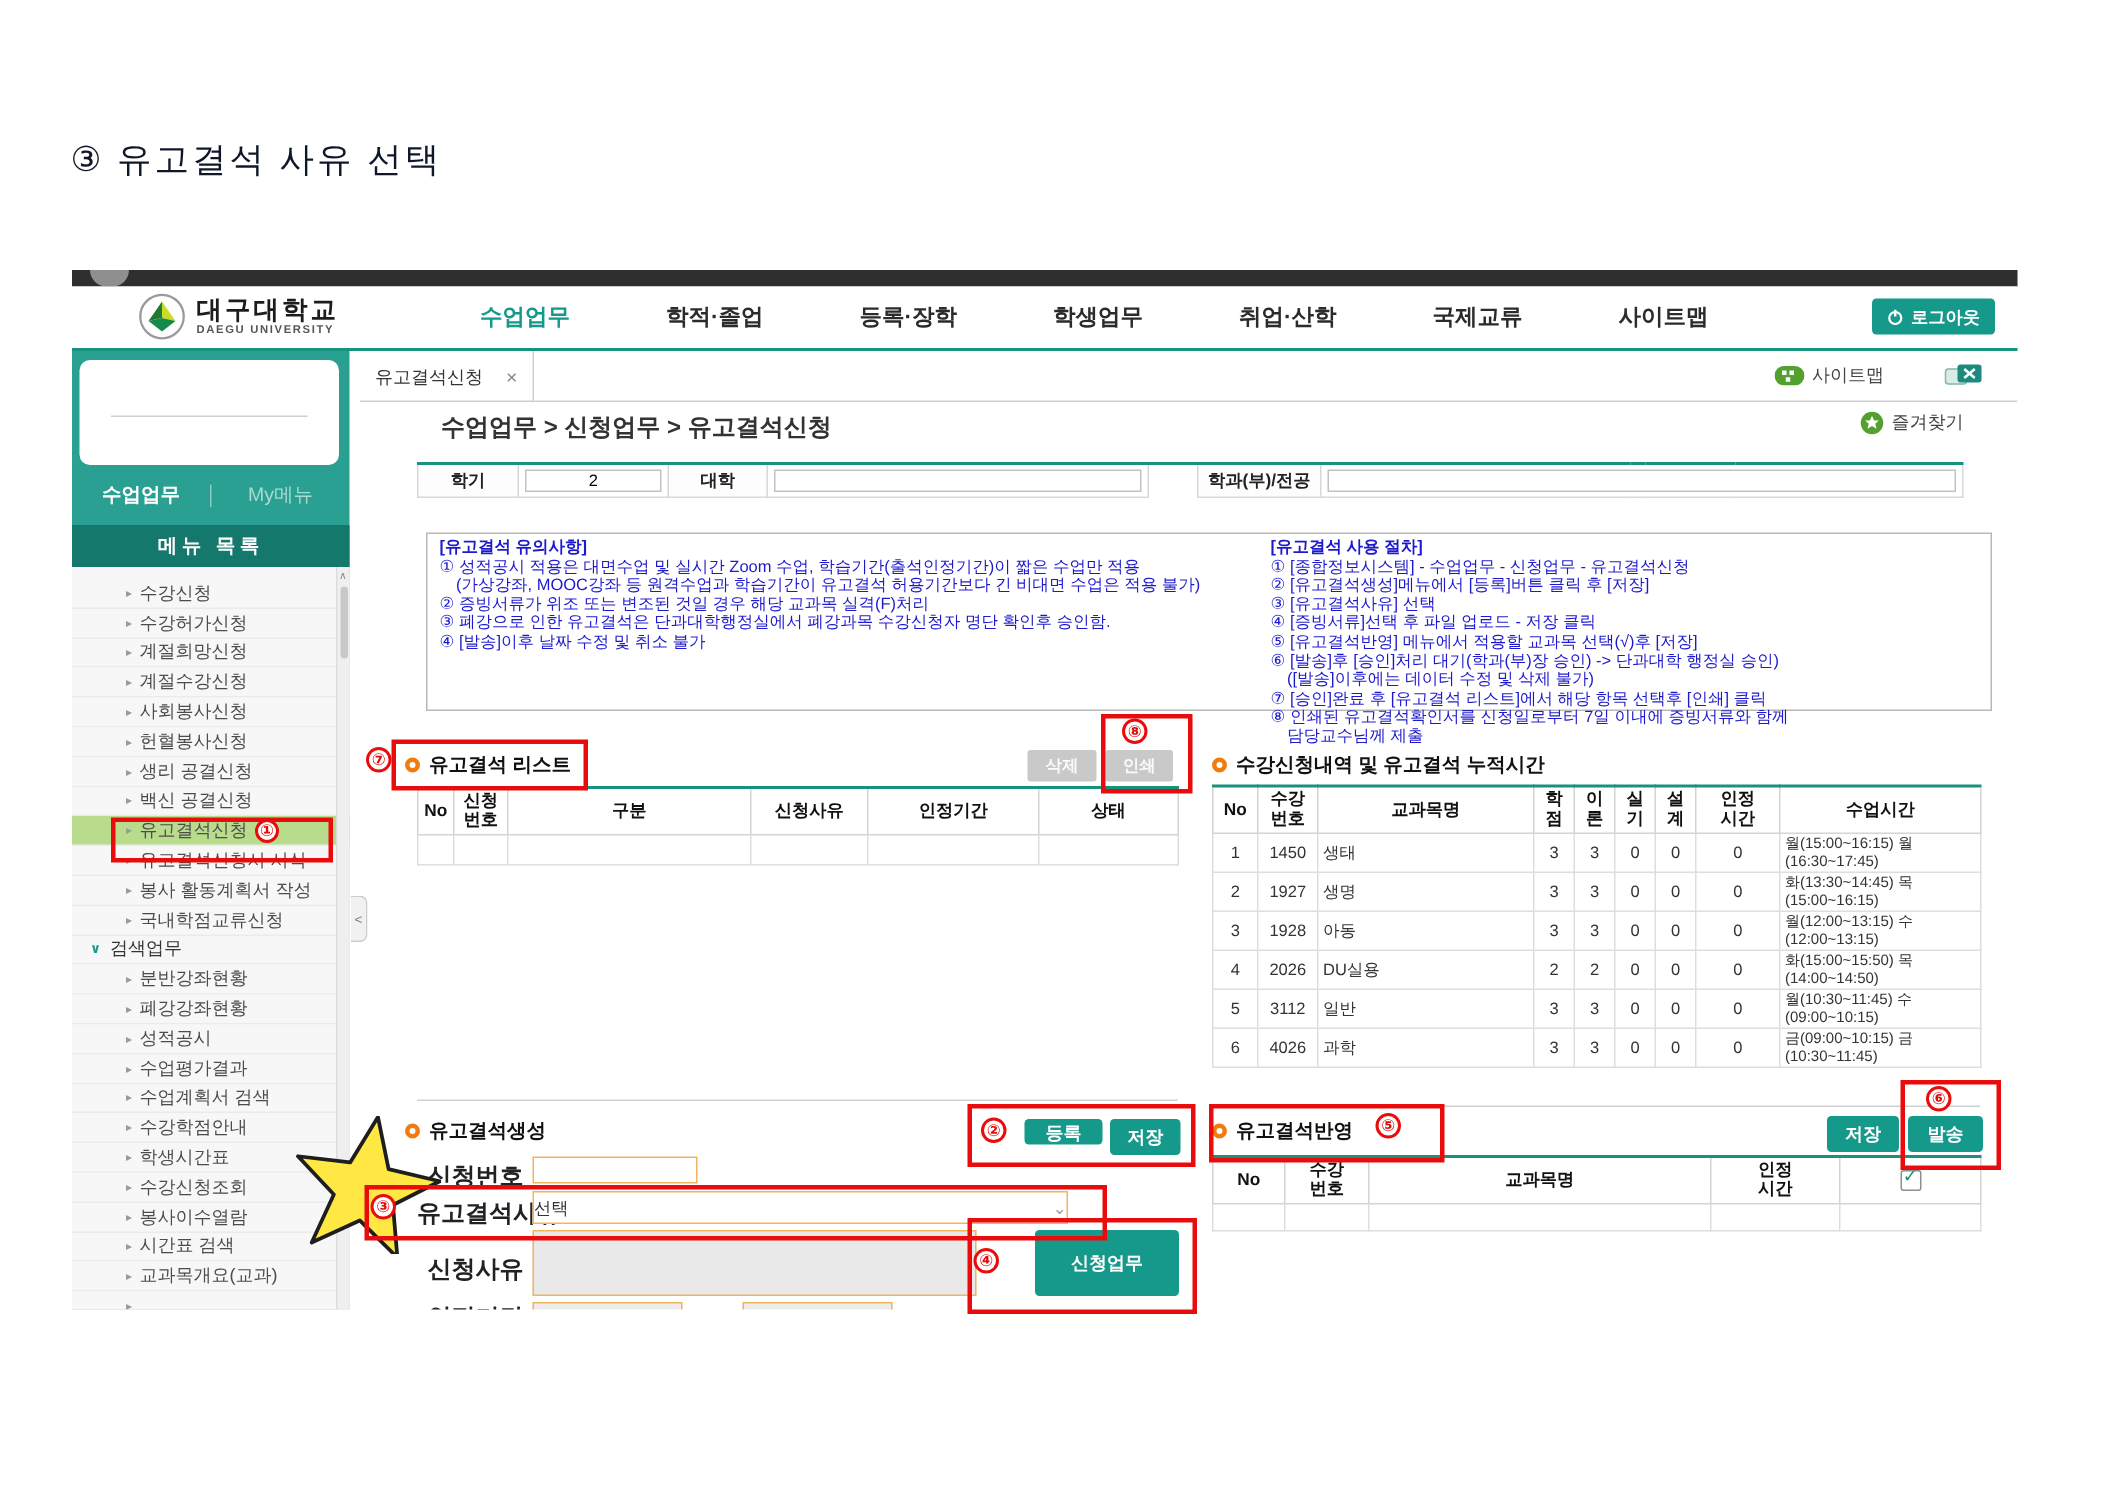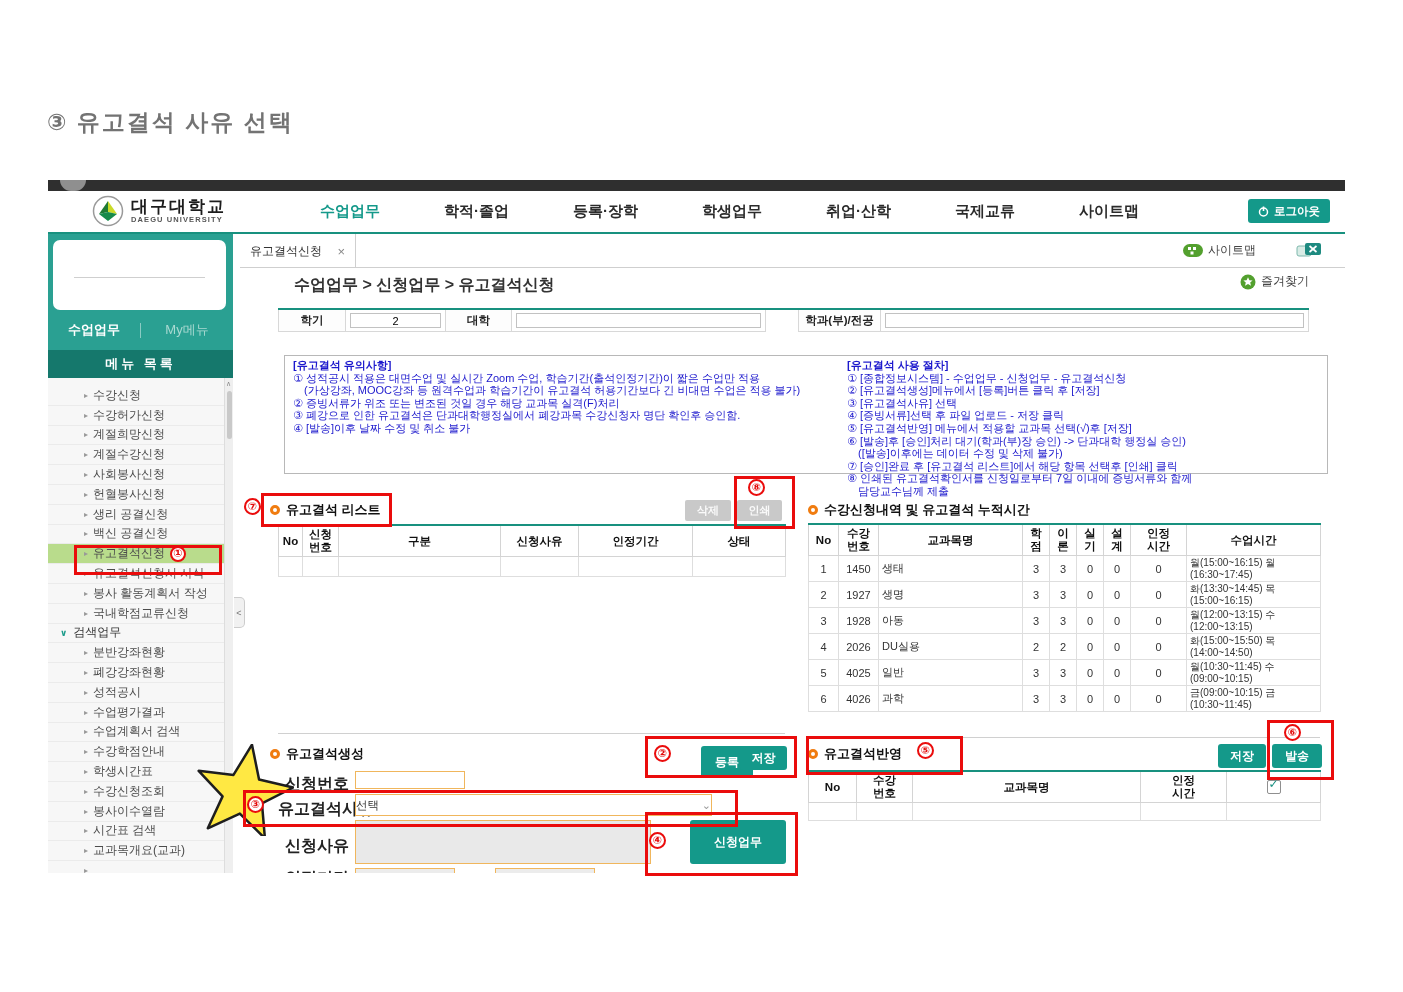--- a/index.html
+++ b/index.html
@@ -1,19 +1,19 @@
 <!DOCTYPE html>
 <html><head>
 <meta charset="utf-8">
 <style>
   html,body{margin:0;padding:0}
   body{width:1403px;height:992px;background:#fff;position:relative;overflow:hidden;
        font-family:"Liberation Sans","DejaVu Sans",sans-serif;}
   
-  .page-title{position:absolute;left:47px;top:92px;font-size:23px;font-weight:bold;color:#737373;letter-spacing:2px}
+  .page-title{position:absolute;left:47px;top:76px;font-size:23px;font-weight:normal;color:#0f172a;letter-spacing:2px}
   
   .window{position:absolute;left:48px;top:180px;width:1297px;height:693px}
   .topbar{position:absolute;left:0;top:0;width:100%;height:11px;background:#2f2f2f}
   .notch{position:absolute;left:12px;top:0;width:26px;height:11px;background:#8f8f8f;border-radius:0 0 13px 13px}
   
   .appheader{position:absolute;left:0;top:11px;width:100%;height:43px;background:#fff;border-bottom:2px solid #18917f;box-sizing:border-box}
   .logo{position:absolute;left:44px;top:4px;display:flex;align-items:center;gap:7px}
   .logo-kr{font-size:17px;font-weight:bold;color:#1c1c1c;letter-spacing:2px;line-height:17px}
   .logo-en{font-size:7.5px;color:#555;letter-spacing:1.1px;font-weight:bold}
   .main-nav{position:absolute;left:272px;top:0;height:41px;display:flex;align-items:center;gap:64px}
@@ -84,21 +84,21 @@
   .dt td.time{font-size:10px;line-height:11.5px;text-align:left}
   #list-table{left:38px;top:290px;width:507px}
   #list-table td{height:20px}
   #courses-title{position:absolute;left:568px;top:267px}
   #courses-table{left:568px;top:289px;width:512px}
   #courses-table td{height:23px}
   .divider-left{position:absolute;left:38px;top:499px;width:507px;border-top:1px solid #d0d0d0}
   .divider-right{position:absolute;left:568px;top:503px;width:512px;border-top:1px solid #d0d0d0}
   
   #create-title{position:absolute;left:30px;top:511px}
-  #btn-register{left:461px;top:512px;width:52px;height:32px}
+  #btn-register{left:443px;top:512px;width:52px;height:17px}
   #btn-save-create{left:500px;top:512px;width:47px;height:24px}
   .clabel{position:absolute;font-size:16px;font-weight:bold;color:#222;white-space:nowrap}
   #lbl-appno{left:45px;top:540px}
   #inp-appno{position:absolute;left:115px;top:537px;width:110px;height:18px;border:1px solid #f0b65c;font-size:11px;padding:0 4px;box-sizing:border-box}
   #lbl-reason-type{left:38px;top:565px}
   #sel-reason{position:absolute;left:115px;top:560px;width:357px;height:22px;border:1px solid #f0b65c;background:#fff;
       box-sizing:border-box;font-size:11.5px;color:#333;display:flex;align-items:center;justify-content:space-between;
       padding:0 0;cursor:pointer}
   #sel-reason .chev{color:#999;font-size:11px}
   #lbl-reason{left:45px;top:602px}
@@ -500,21 +500,21 @@
             <td class="l">DU실용</td>
             <td>2</td>
             <td>2</td>
             <td>0</td>
             <td>0</td>
             <td>0</td>
             <td class="time">화(15:00~15:50) 목(14:00~14:50)</td>
           </tr>
           <tr>
             <td>5</td>
-            <td>4025</td>
+            <td>3112</td>
             <td class="l">일반</td>
             <td>3</td>
             <td>3</td>
             <td>0</td>
             <td>0</td>
             <td>0</td>
             <td class="time">월(10:30~11:45) 수(09:00~10:15)</td>
           </tr>
           <tr>
             <td>6</td>

